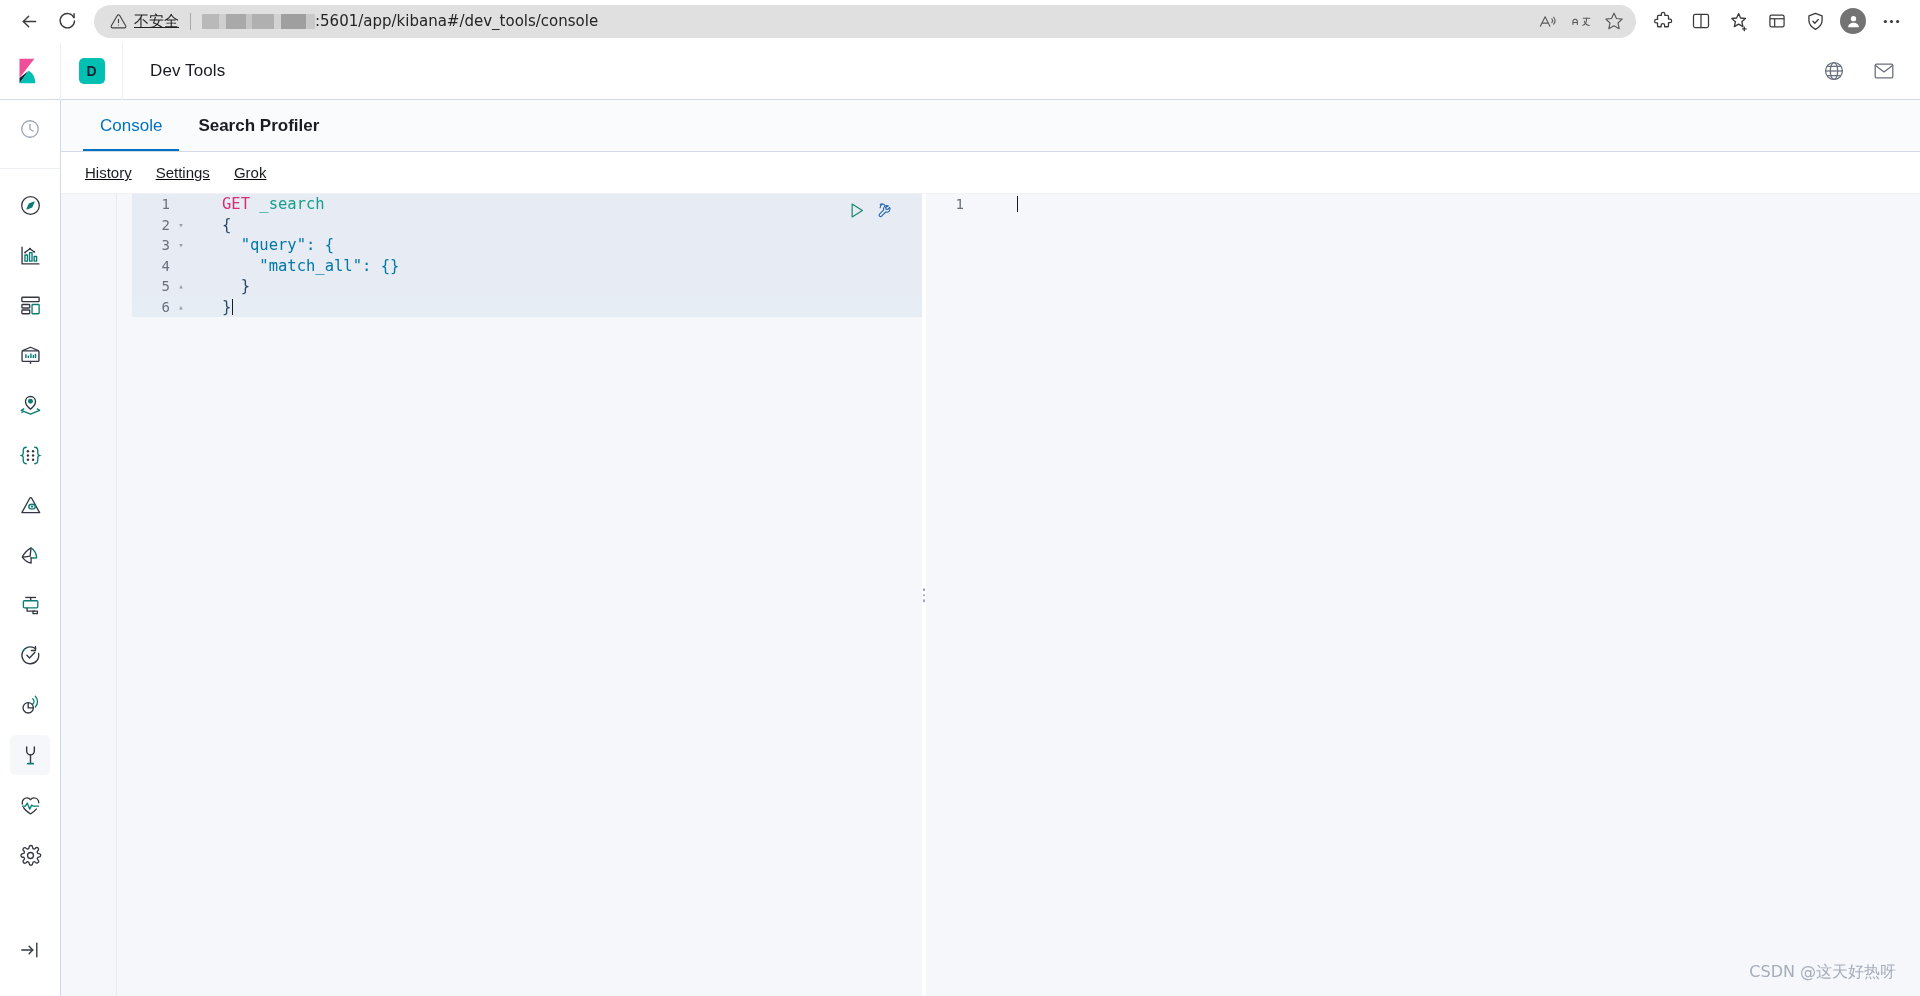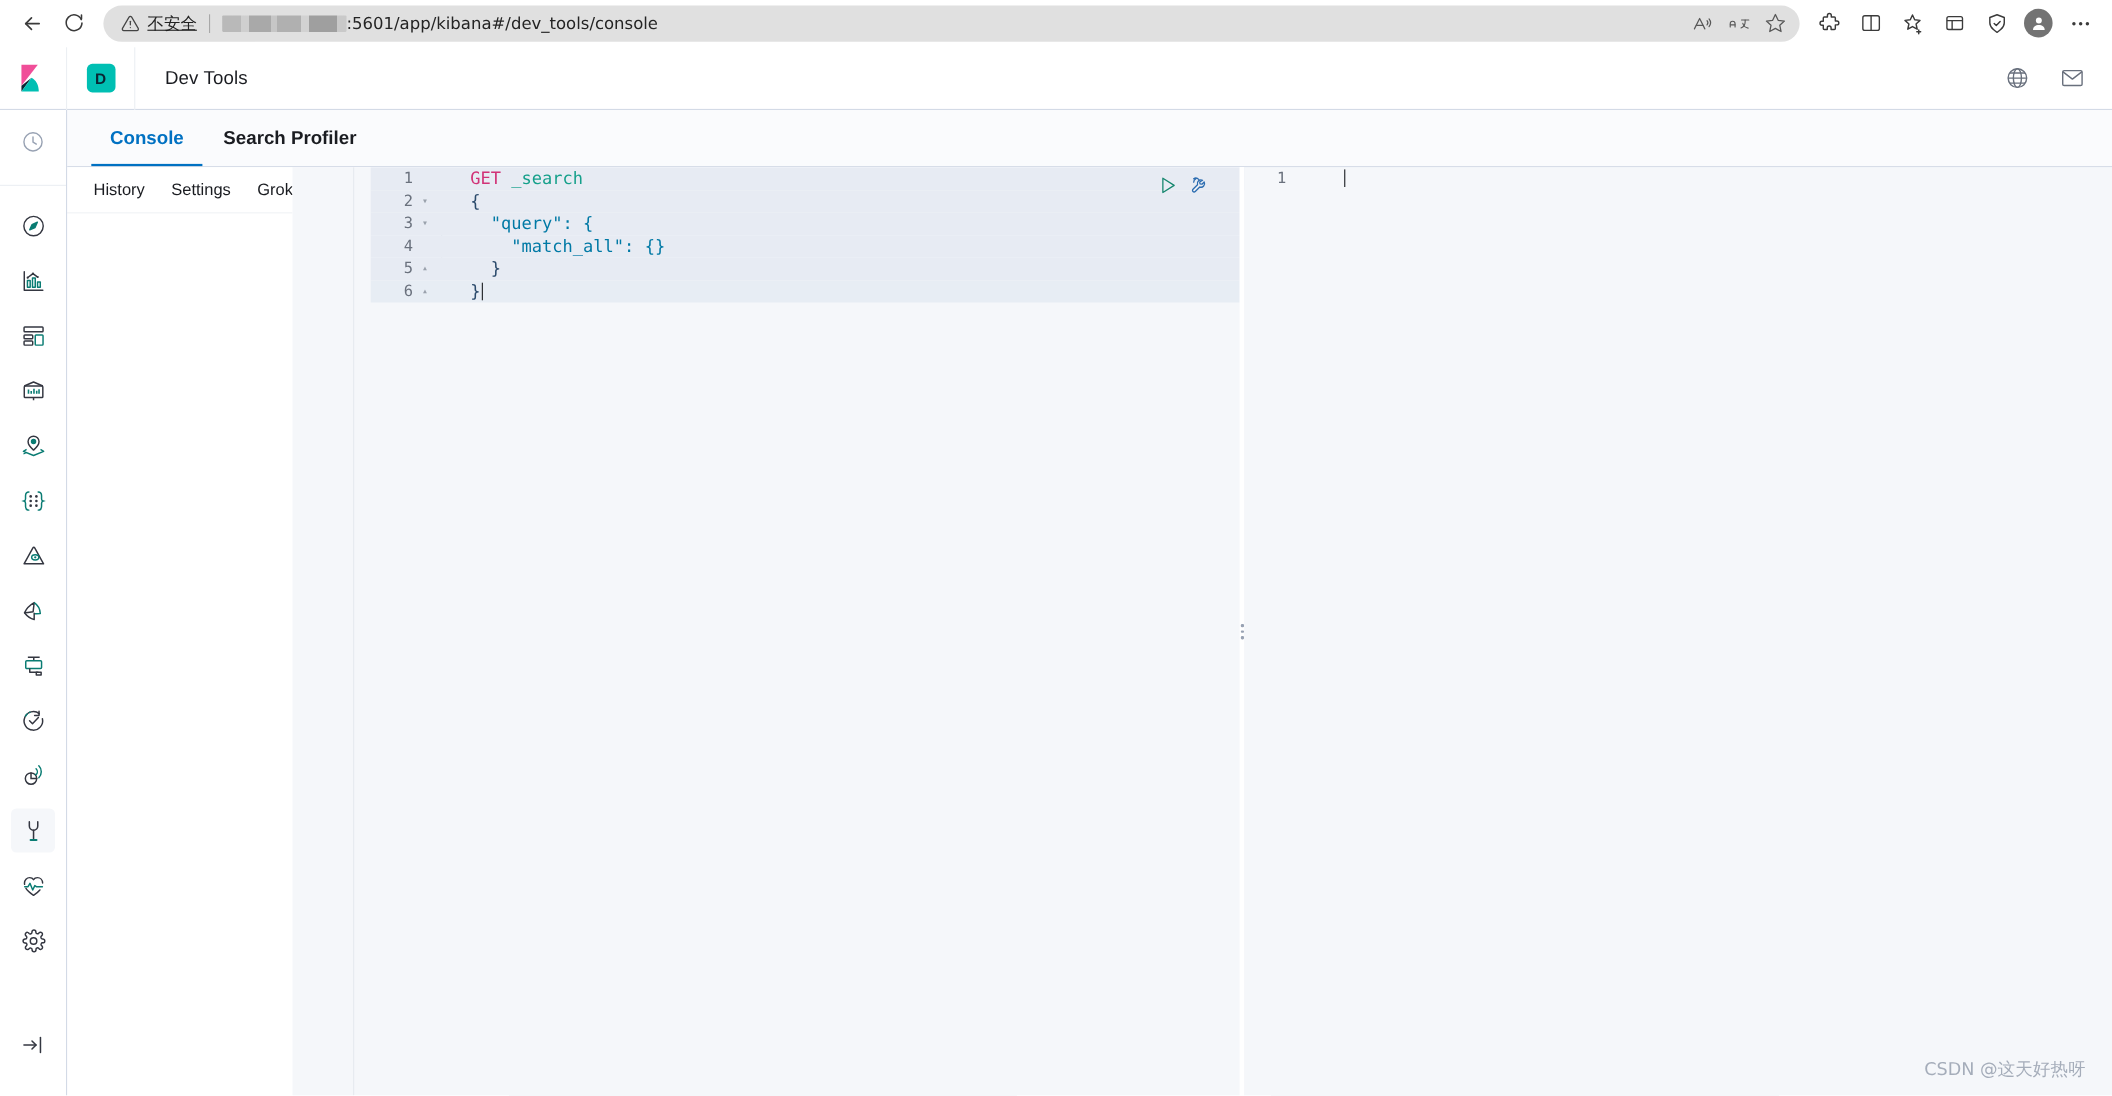--- a/index.html
+++ b/index.html
@@ -139,27 +139,27 @@
     height:52px; background:#fafbfd;
     border-bottom:1px solid #d3dae6;
     display:flex; align-items:flex-end;
     padding-left:22px;
   }
   .tab {
     height:51px; display:flex; align-items:center;
     padding:0 17px; font-size:17px; color:#1a1c21;
     position:relative; margin-right:2px;font-weight:bold;
   }
-  .tab.active { color:#0071c2; font-weight:700; }
+  .tab.active { color:#0071c2; font-weight:400; }
   .tab.active::after {
     content:""; position:absolute; left:0; right:0; bottom:0;
     height:2px; background:#0071c2;
   }
 
-  .console-wrap { flex:1 1 auto; display:flex; flex-direction:row; min-height:0; }
+  .console-wrap { flex:1 1 auto; display:flex; flex-direction:column; min-height:0;text-decoration:underline; }
   .console-menu {
     height:42px; display:flex; align-items:center;
     padding-left:24px; gap:24px;
     background:#ffffff; border-bottom:1px solid #f0f2f5;
   }
   .console-menu-item { font-size:15px; color:#1a1c21; }
 
   .editors {
     flex:1 1 auto; display:flex; min-height:0; position:relative;
     background:#ffffff;

